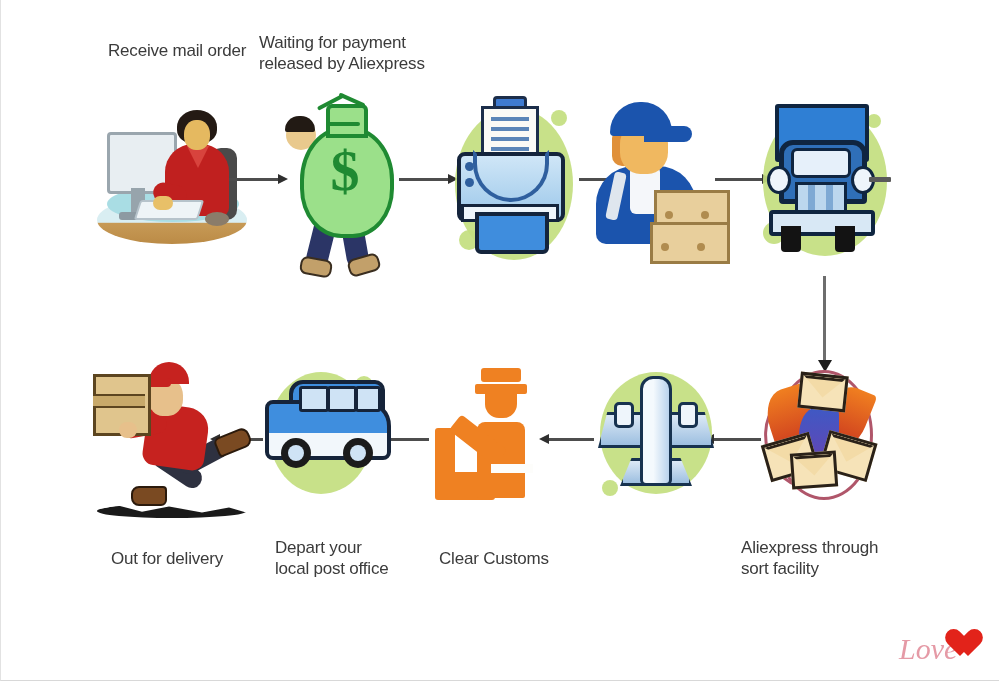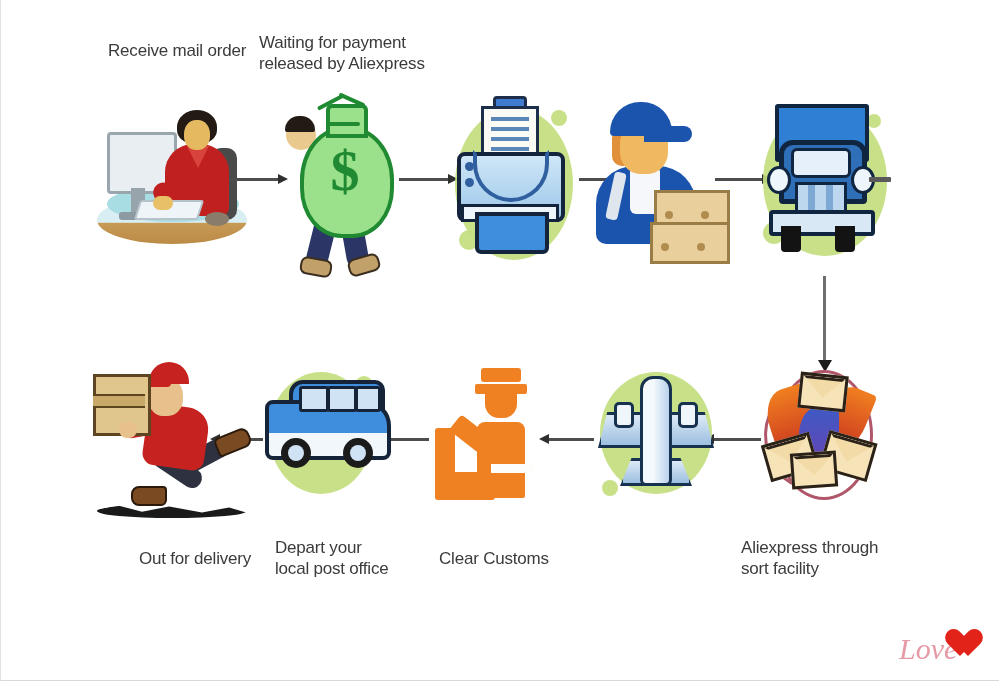--- a/index.html
+++ b/index.html
@@ -727,21 +727,21 @@
     <div class="rn-arm"></div>
     <div class="rn-face"></div>
     <div class="rn-cap"></div>
     <div class="rn-brim"></div>
     <div class="rn-box"></div>
     <div class="rn-tape"></div>
     <div class="rn-hand"></div>
     <div class="rn-ground"></div>
   </div>
 
-  <div class="label" style="left:104px; top:548px; width:180px;text-align:center;">Out for delivery</div>
+  <div class="label" style="left:110px; top:548px; width:180px;">Out for delivery</div>
 
   <div class="label" style="left:274px; top:537px; width:170px;">Depart your
 local post office</div>
 
   <div class="label" style="left:438px; top:548px; width:150px;">Clear Customs</div>
 
 
   <div class="label" style="left:740px; top:537px; width:175px;">Aliexpress through
 sort facility</div>
 

